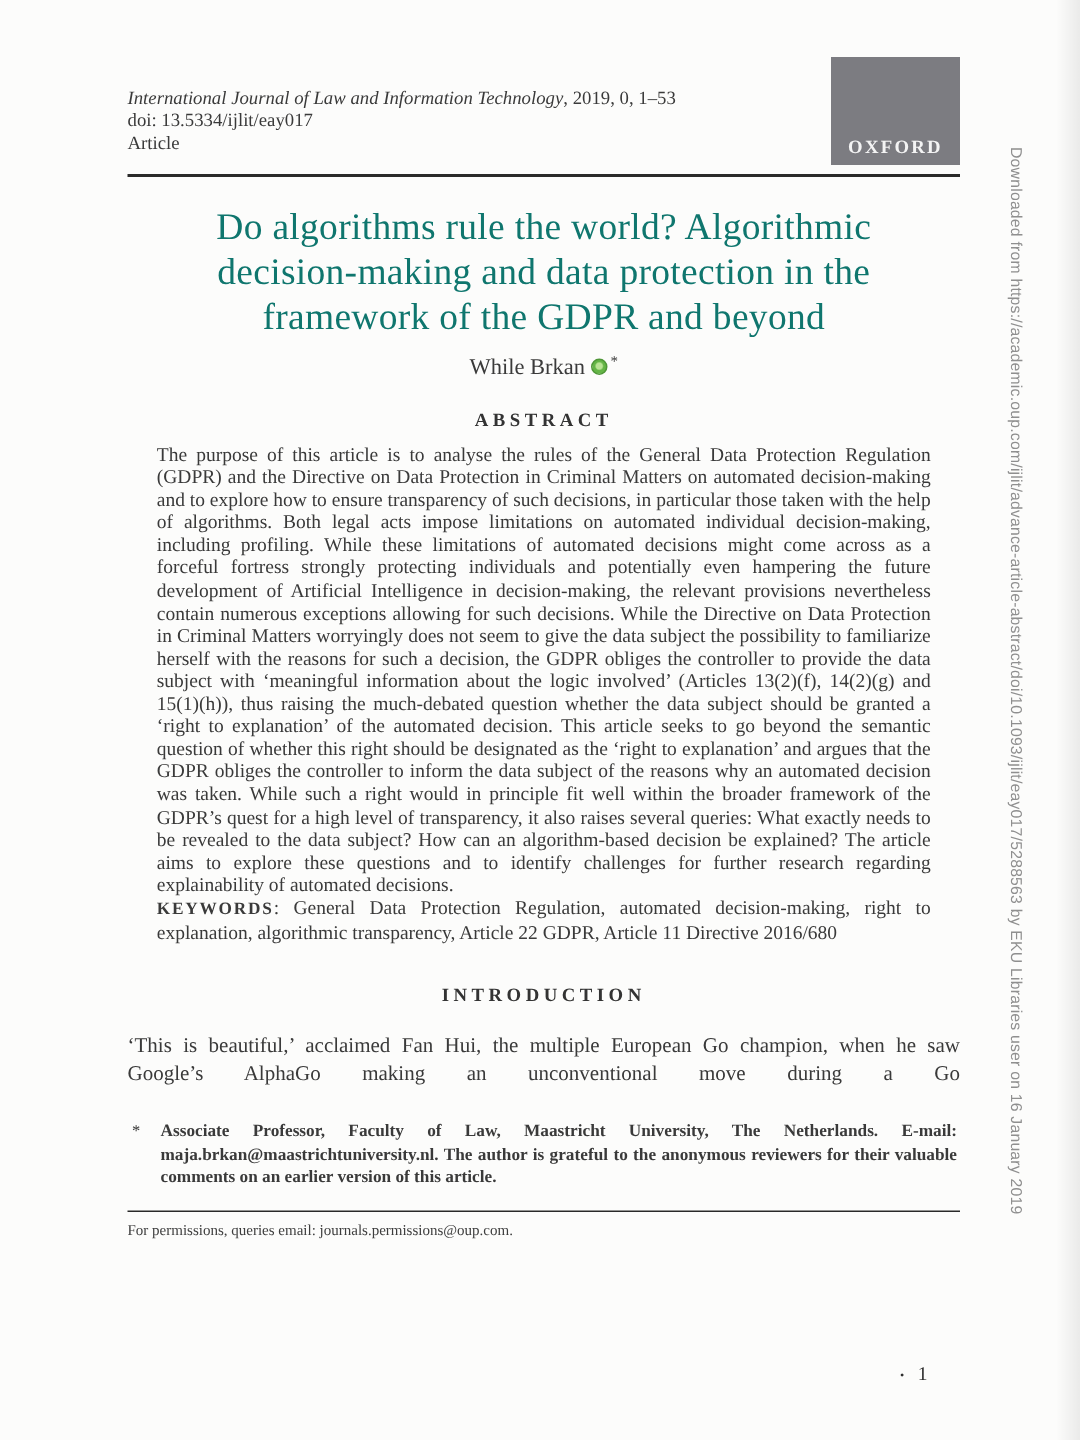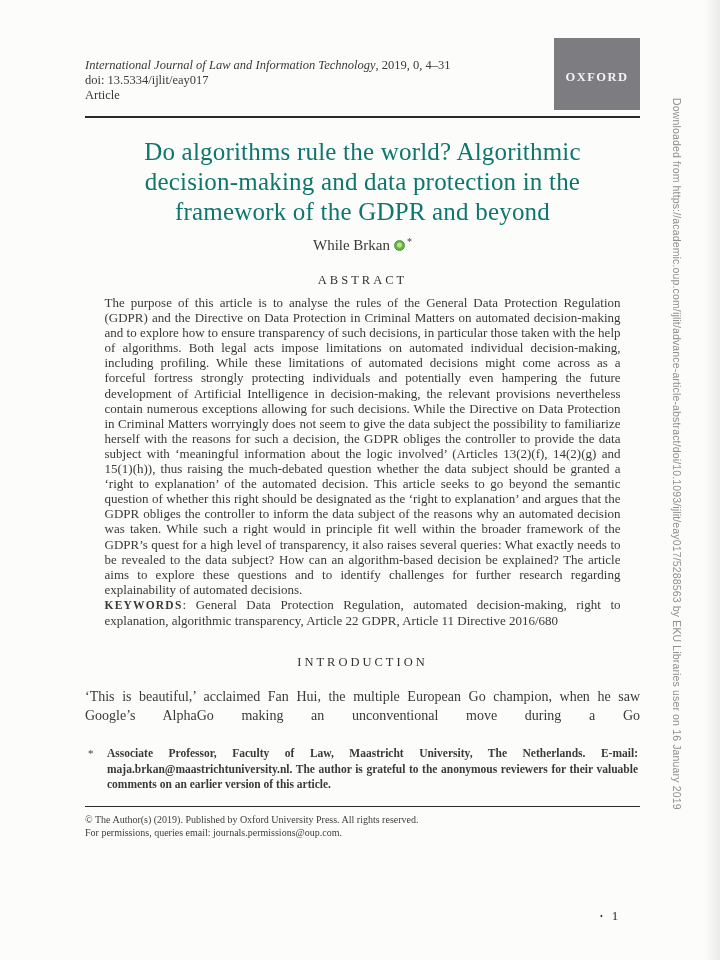--- a/index.html
+++ b/index.html
@@ -28,21 +28,21 @@
 
   
   .masthead{position:relative;}
   .mast-line{font-size:12.5px;line-height:15px;color:#3a3a3a;}
   .mast-journal{font-style:italic;}
   .oxford-box{
     position:absolute;top:-20px;left:469px;width:86px;height:72px;
     background:var(--oxford-box);
     color:#f4f4f4;
     display:flex;align-items:flex-end;justify-content:center;
-    padding-bottom:25px;
+    padding-bottom:4px;
     font-size:12.5px;letter-spacing:1.5px;font-weight:bold;
   }
   .head-rule{border:none;border-top:2px solid #2a2a2a;margin-top:13px;}
 
   
   .article-title{
     margin:19px auto 0;width:505px;
     font-size:25px;line-height:30px;font-weight:normal;
     text-align:center;color:#0f766e;
     letter-spacing:0.2px;
@@ -52,21 +52,21 @@
     display:inline-block;width:11px;height:11px;border-radius:50%;
     background:radial-gradient(circle at 50% 45%, #b9e394 0 2px, var(--orcid-green) 3px);
     border:1px solid #4e9636;
     vertical-align:-1px;margin:0 2px 0 4px;
   }
   .author-marker{font-size:10px;vertical-align:5px;}
 
   
   .section-heading{
     margin-top:19px;text-align:center;
-    font-size:12.5px;font-weight:normal;letter-spacing:3px;color:#333;
+    font-size:12.5px;font-weight:bold;letter-spacing:3px;color:#333;
   }
   .abstract-block{width:516px;margin:7px auto 0;}
   .abstract-body{
     font-size:13px;line-height:15.1px;text-align:justify;color:#3a3a3a;
   }
   .keywords-line{font-size:13px;line-height:15.1px;text-align:justify;color:#3a3a3a;}
   .keywords-label{font-weight:bold;font-size:11.5px;letter-spacing:1.2px;}
 
   
   .intro-heading{margin-top:27px;}
@@ -103,21 +103,21 @@
 </style>
 </head>
 <body>
 
 <div class="page">
 
   <div class="content">
 
     <div class="masthead">
       <div class="mast-line">
-        <span class="mast-journal">International Journal of Law and Information Technology</span><span>, 2019, 0, 4–31</span>
+        <span class="mast-journal">International Journal of Law and Information Technology</span><span>, 2019, 0, 1–53</span>
       </div>
       <div class="mast-line">doi: 13.5334/ijlit/eay017</div>
       <div class="mast-line">Article</div>
       <div class="oxford-box">
         <span>OXFORD</span>
       </div>
     </div>
     <hr class="head-rule">
 
     <h1 class="article-title">Do algorithms rule the world? Algorithmic decision-making and data protection in the framework of the GDPR and beyond</h1>
@@ -136,21 +136,20 @@
     <div class="section-heading intro-heading">INTRODUCTION</div>
     <p class="intro-body">‘This is beautiful,’ acclaimed Fan Hui, the multiple European Go champion, when he saw Google’s AlphaGo making an unconventional move during a Go</p>
 
     <div class="footnote">
       <div class="footnote-marker">*</div>
       <div class="footnote-text">Associate Professor, Faculty of Law, Maastricht University, The Netherlands. E-mail: maja.brkan@maastrichtuniversity.nl. The author is grateful to the anonymous reviewers for their valuable comments on an earlier version of this article.</div>
     </div>
 
     <hr class="imprint-rule">
     <div class="imprint">
-      <div>© The Author(s) (2019). Published by Oxford University Press. All rights reserved.</div>
       <div>For permissions, queries email: journals.permissions@oup.com.</div>
     </div>
 
   </div>
 
   <div class="page-footer">
     <span class="footer-bullet">•</span>
     <span class="footer-page">1</span>
   </div>
 

